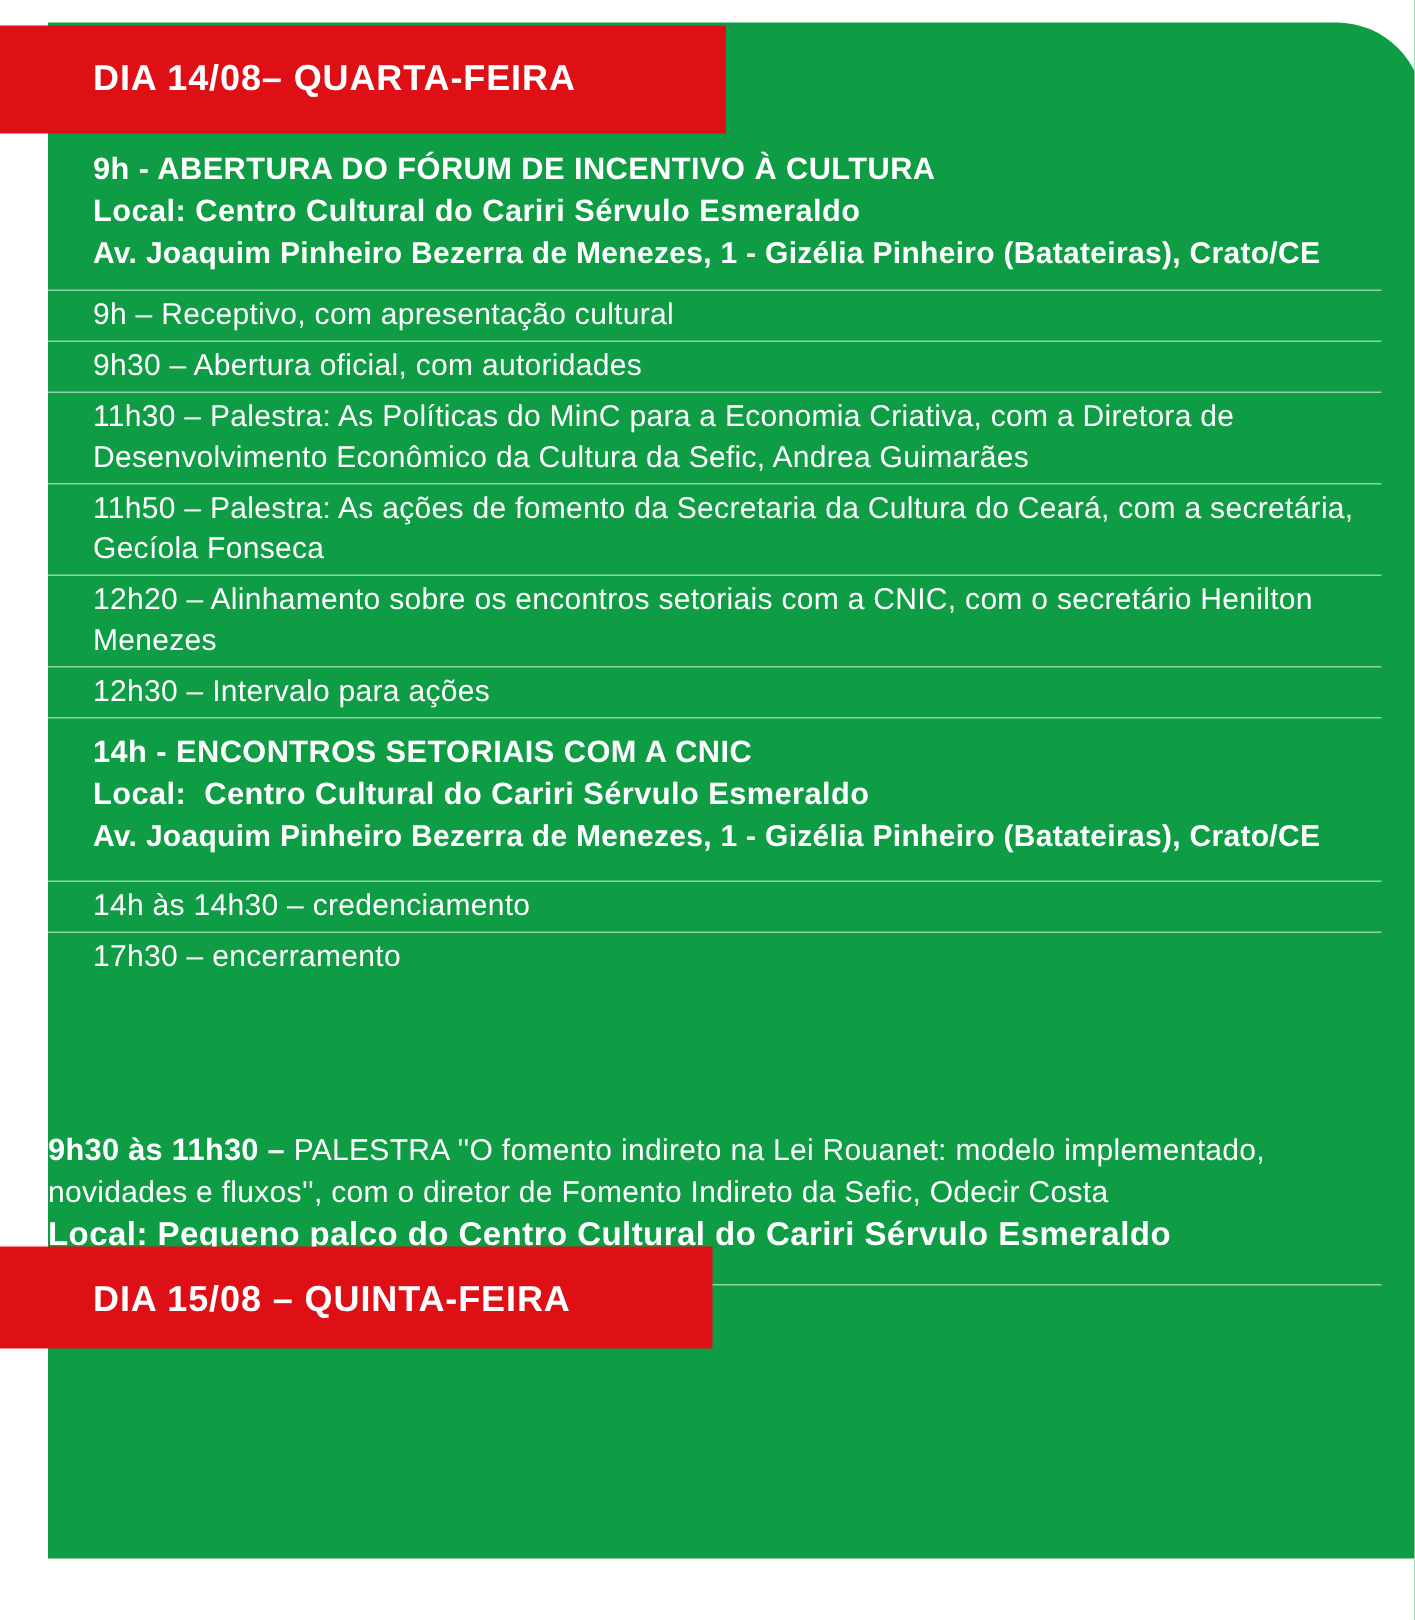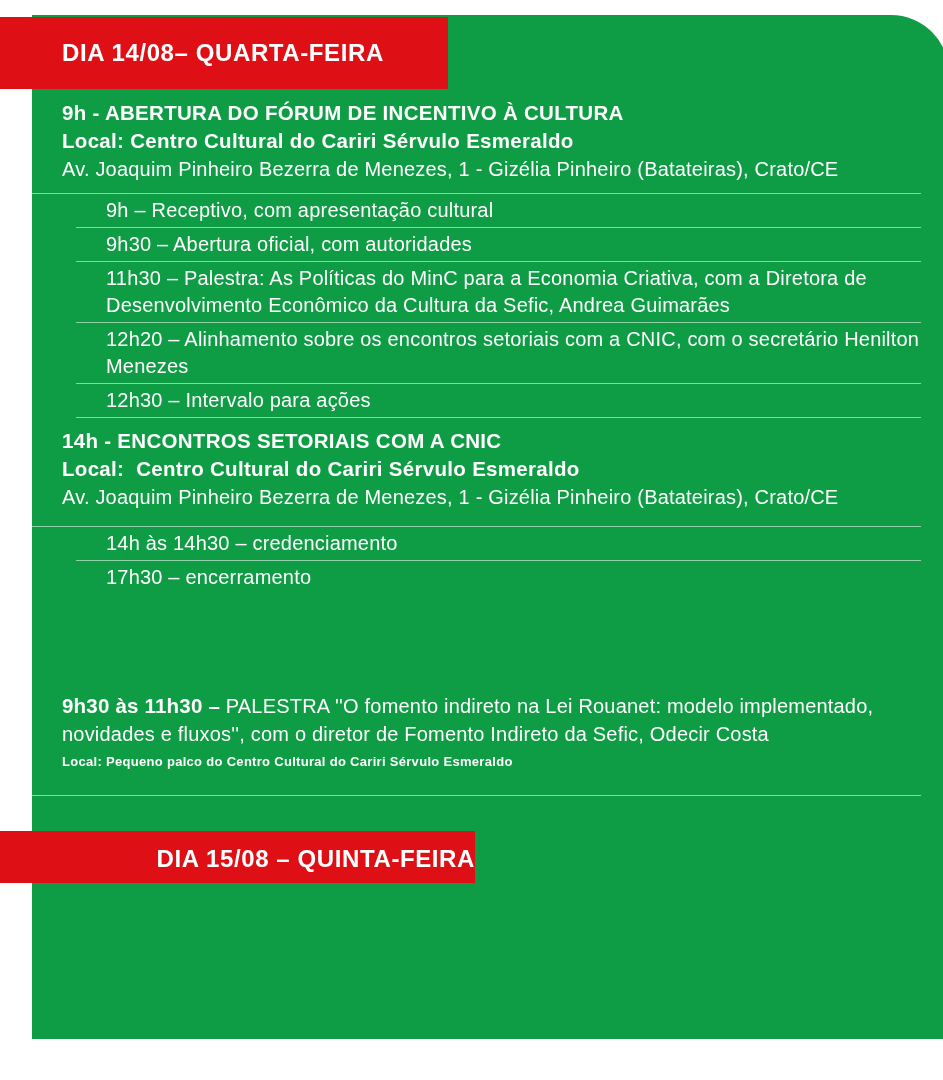--- a/index.html
+++ b/index.html
@@ -17,44 +17,44 @@
     color:#ffffff;
   }
 
   
   .banner{
     position:absolute;left:0;background:#DF0F16;color:#ffffff;
     display:flex;align-items:center;z-index:5;
     font-weight:bold;font-size:24px;letter-spacing:.6px;
     padding-left:62px;box-sizing:border-box;
   }
-  .banner.day1{top:17px;width:448px;height:72px;}
-  .banner.day2{top:831px;width:475px;height:52px;padding-top:4px;justify-content:flex-end;}
+  .banner.day1{top:17px;width:484px;height:72px;}
+  .banner.day2{top:831px;width:475px;height:68px;padding-top:4px;}
 
   
   .txt{white-space:pre-wrap;}
   .session-head{margin:0 28px 0 0;padding-left:30px;line-height:28px;font-size:20px;}
   .session-head .title,.session-head .loc{font-weight:bold;font-size:20.5px;letter-spacing:.3px;}
-  .session-head .addr{font-weight:normal;letter-spacing:.2px;}
+  .session-head .addr{font-weight:bold;letter-spacing:.2px;}
 
   .head1{margin-top:84px;}
   .head2{margin-top:9px;}
 
-  .sched{margin:0 28px 0 0;border-top:1px solid rgba(255,255,255,0.55);padding-left:44px;}
+  .sched{margin:0 28px 0 0;border-top:1px solid rgba(255,255,255,0.55);}
   .sched .row{
     padding:3px 0 3px 30px;line-height:27px;font-size:20px;letter-spacing:.2px;
     border-bottom:1px solid rgba(255,255,255,0.55);
   }
   .sched .row.no-border{border-bottom:none;}
   .sched1{margin-top:10px;}
   .sched2{margin-top:15px;}
 
-  .talk{margin:98px 28px 0 0;padding-left:30px;line-height:28px;font-size:20px;letter-spacing:.2px;}
+  .talk{margin:98px 28px 0 0;line-height:28px;font-size:20px;letter-spacing:.2px;}
   .talk .bold{font-weight:bold;font-size:20.5px;}
-  .talk .loc{font-weight:bold;font-size:13px;letter-spacing:.3px;}
+  .talk .loc{font-weight:bold;font-size:22px;letter-spacing:.3px;}
 
   .end-divider{
     margin:19px 28px 0 0;height:0;
     border-top:1px solid rgba(255,255,255,0.55);
   }
 </style>
 </head>
 <body>
 
 <div class="page">
@@ -64,20 +64,21 @@
     <div class="session-head head1">
       <div class="title txt">9h - ABERTURA DO FÓRUM DE INCENTIVO À CULTURA</div>
       <div class="loc txt">Local: Centro Cultural do Cariri Sérvulo Esmeraldo</div>
       <div class="addr txt">Av. Joaquim Pinheiro Bezerra de Menezes, 1 - Gizélia Pinheiro (Batateiras), Crato/CE</div>
     </div>
 
     <div class="sched sched1">
       <div class="row txt">9h – Receptivo, com apresentação cultural</div>
       <div class="row txt">9h30 – Abertura oficial, com autoridades</div>
       <div class="row txt">11h30 – Palestra: As Políticas do MinC para a Economia Criativa, com a Diretora de Desenvolvimento Econômico da Cultura da Sefic, Andrea Guimarães</div>
+      <div class="row txt">11h50 – Palestra: As ações de fomento da Secretaria da Cultura do Ceará, com a secretária, Gecíola Fonseca</div>
       <div class="row txt">12h20 – Alinhamento sobre os encontros setoriais com a CNIC, com o secretário Henilton Menezes</div>
       <div class="row txt">12h30 – Intervalo para ações</div>
     </div>
 
     <div class="session-head head2">
       <div class="title txt">14h - ENCONTROS SETORIAIS COM A CNIC</div>
       <div class="loc txt">Local:  Centro Cultural do Cariri Sérvulo Esmeraldo</div>
       <div class="addr txt">Av. Joaquim Pinheiro Bezerra de Menezes, 1 - Gizélia Pinheiro (Batateiras), Crato/CE</div>
     </div>
 

